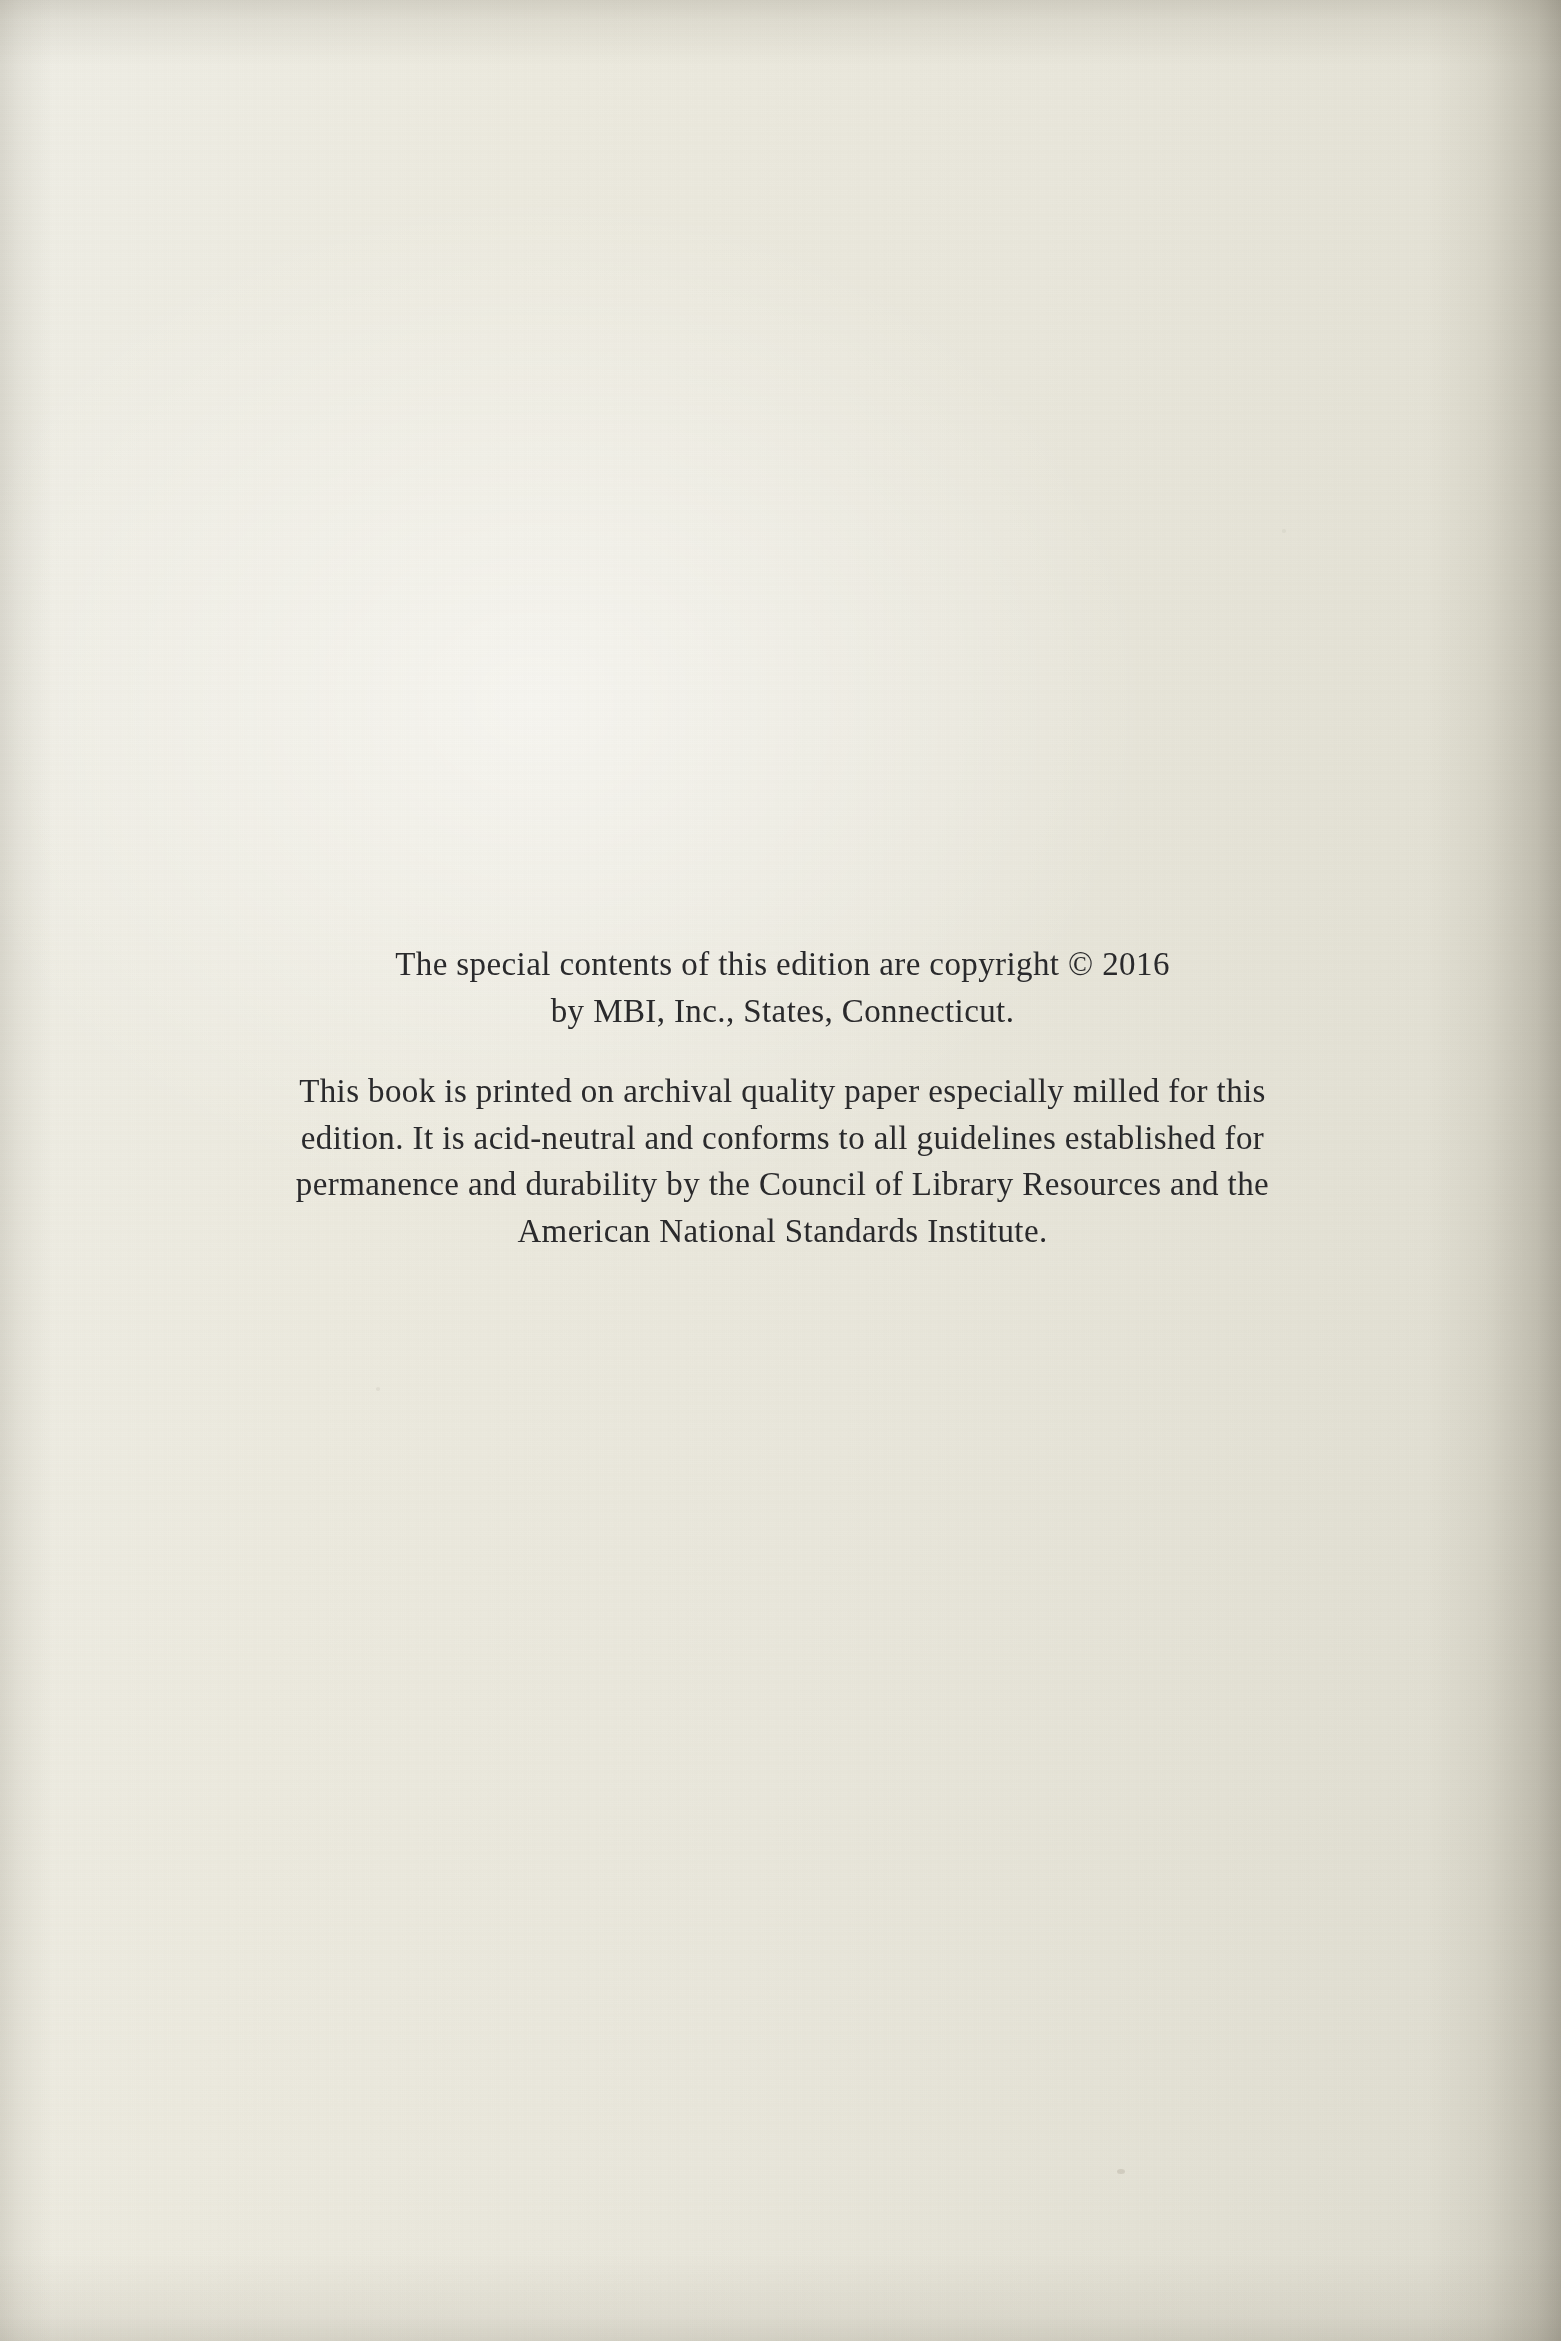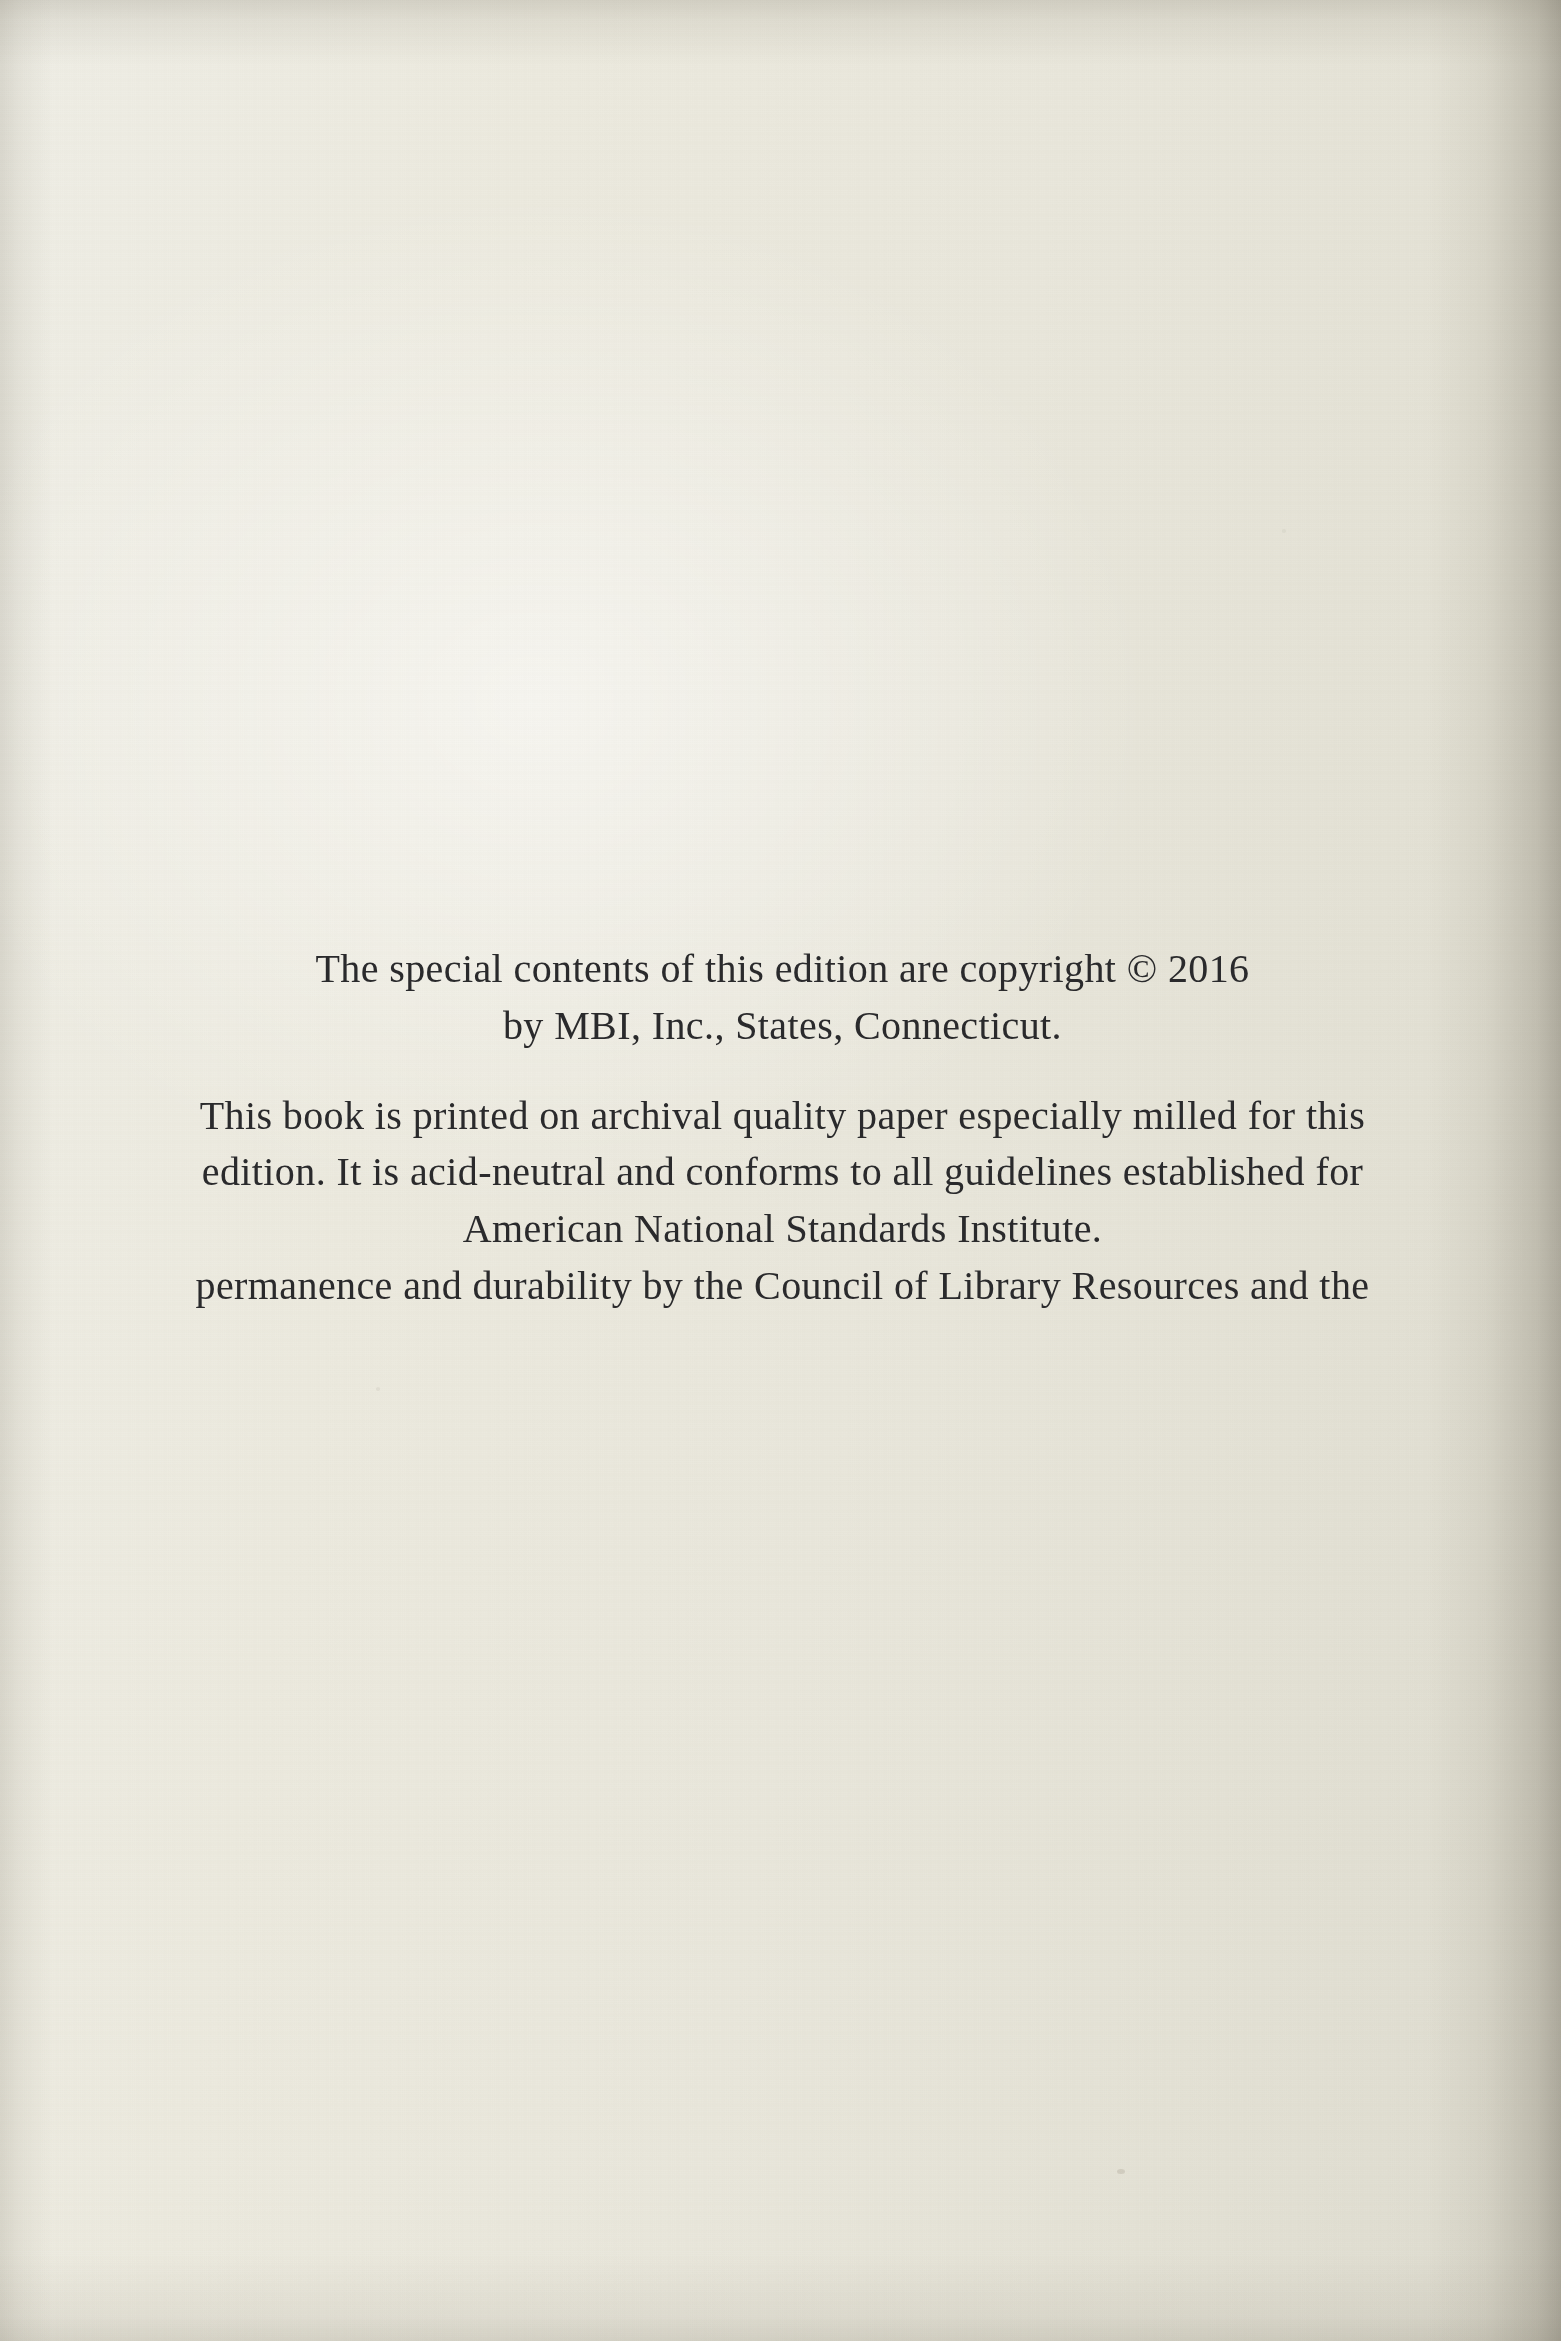--- a/index.html
+++ b/index.html
@@ -86,21 +86,21 @@
 
   
   .copyright-block {
     position: absolute;
     left: 71px;
     top: 941px;
     width: 1423px;
     text-align: center;
     color: #2a2a2c;
     font-family: "Liberation Serif", serif;
-    font-size: 40px;
+    font-size: 33px;
     line-height: 1.42;
     letter-spacing: 0.4px;
   }
   .para {
     margin: 0 0 33px 0;
   }
   .para:last-child {
     margin-bottom: 0;
   }
   .para-edition {
@@ -136,20 +136,20 @@
   <div class="copyright-block">
 
     <p class="para para-edition">
       <span class="line">The special contents of this edition are copyright © 2016</span>
       <span class="line">by MBI, Inc., States, Connecticut.</span>
     </p>
 
     <p class="para para-archival">
       <span class="line">This book is printed on archival quality paper especially milled for this</span>
       <span class="line">edition. It is acid-neutral and conforms to all guidelines established for</span>
+      <span class="line">permanence and durability by the Council of Library Resources and the</span>
       <span class="line">American National Standards Institute.</span>
-      <span class="line">permanence and durability by the Council of Library Resources and the</span>
     </p>
 
 
   </div>
 </div>
 
 
 </body></html>

